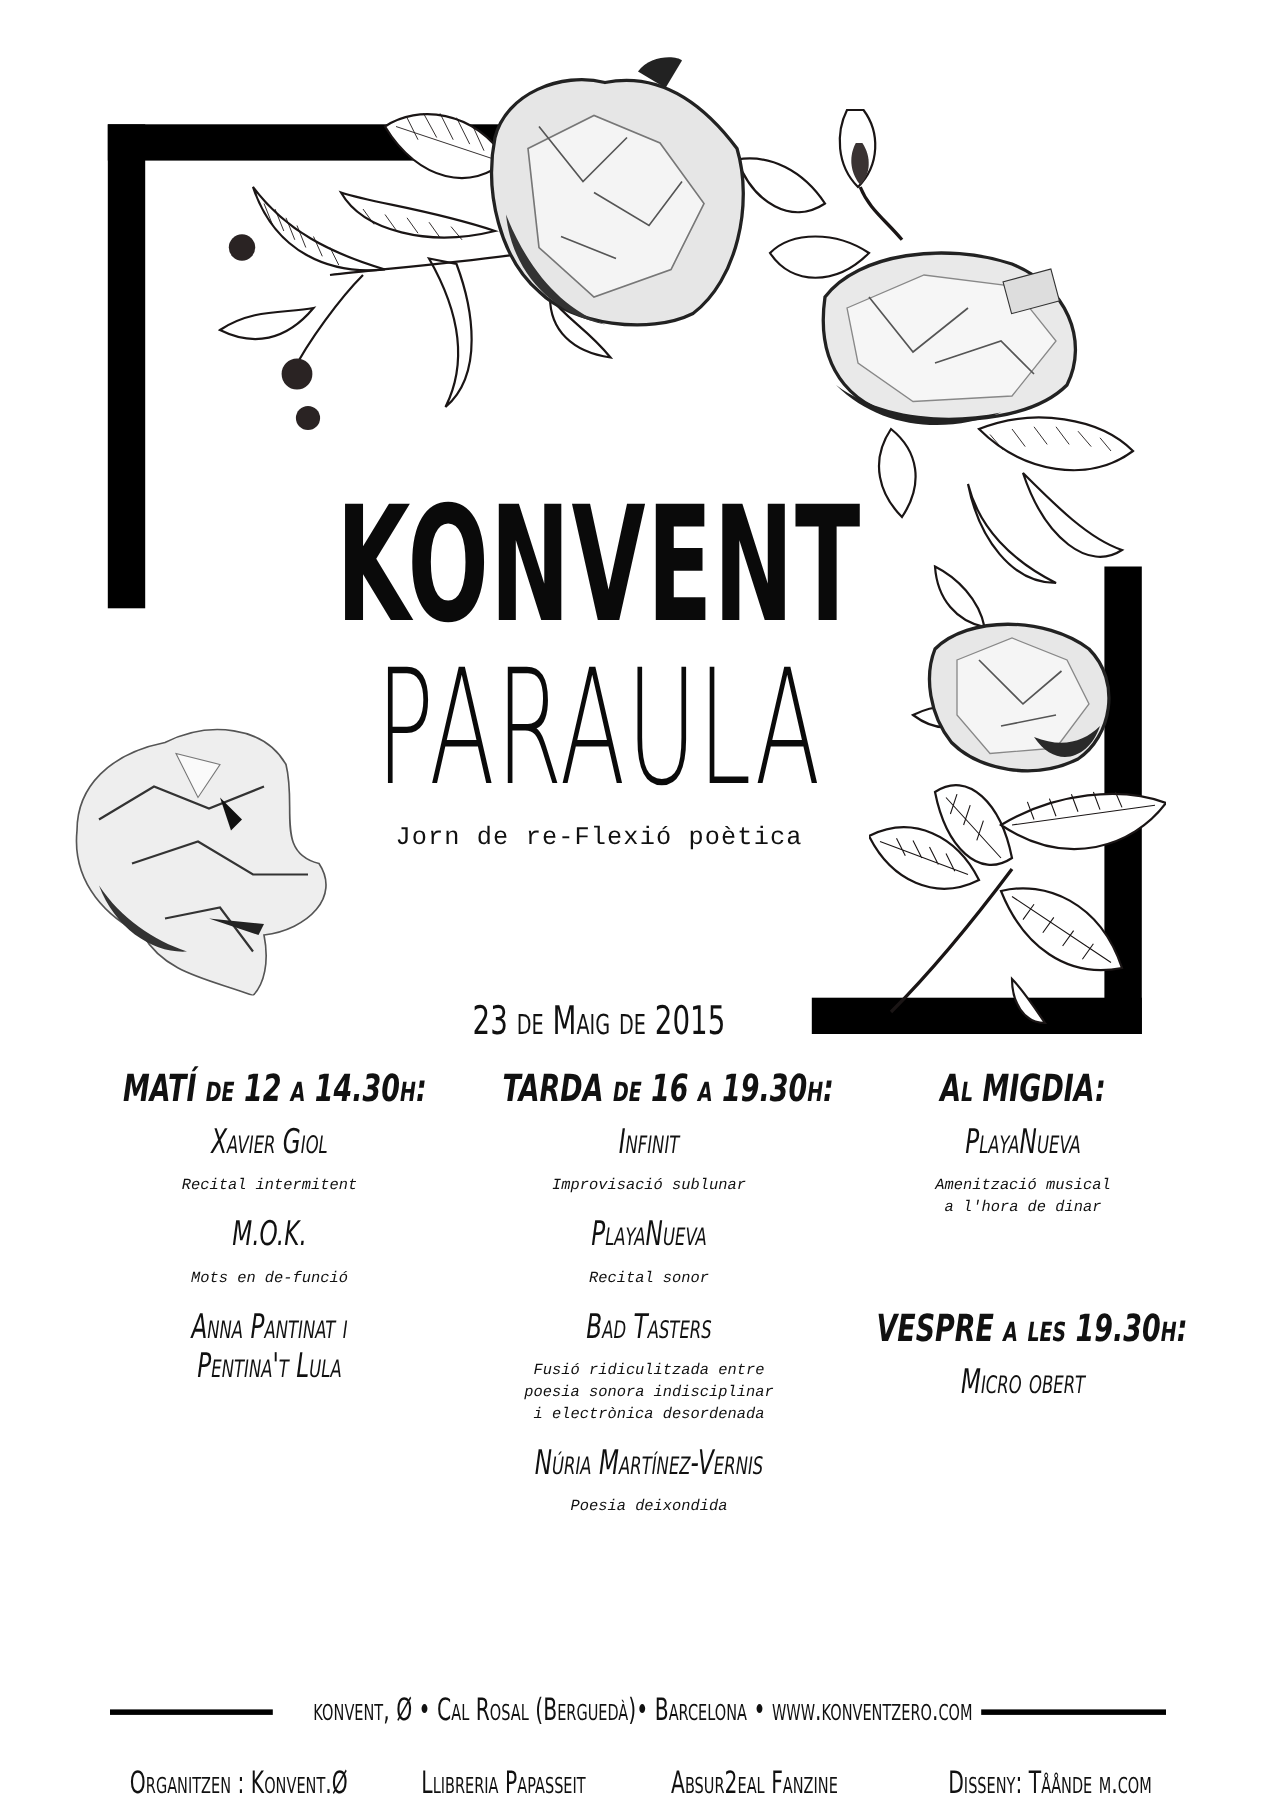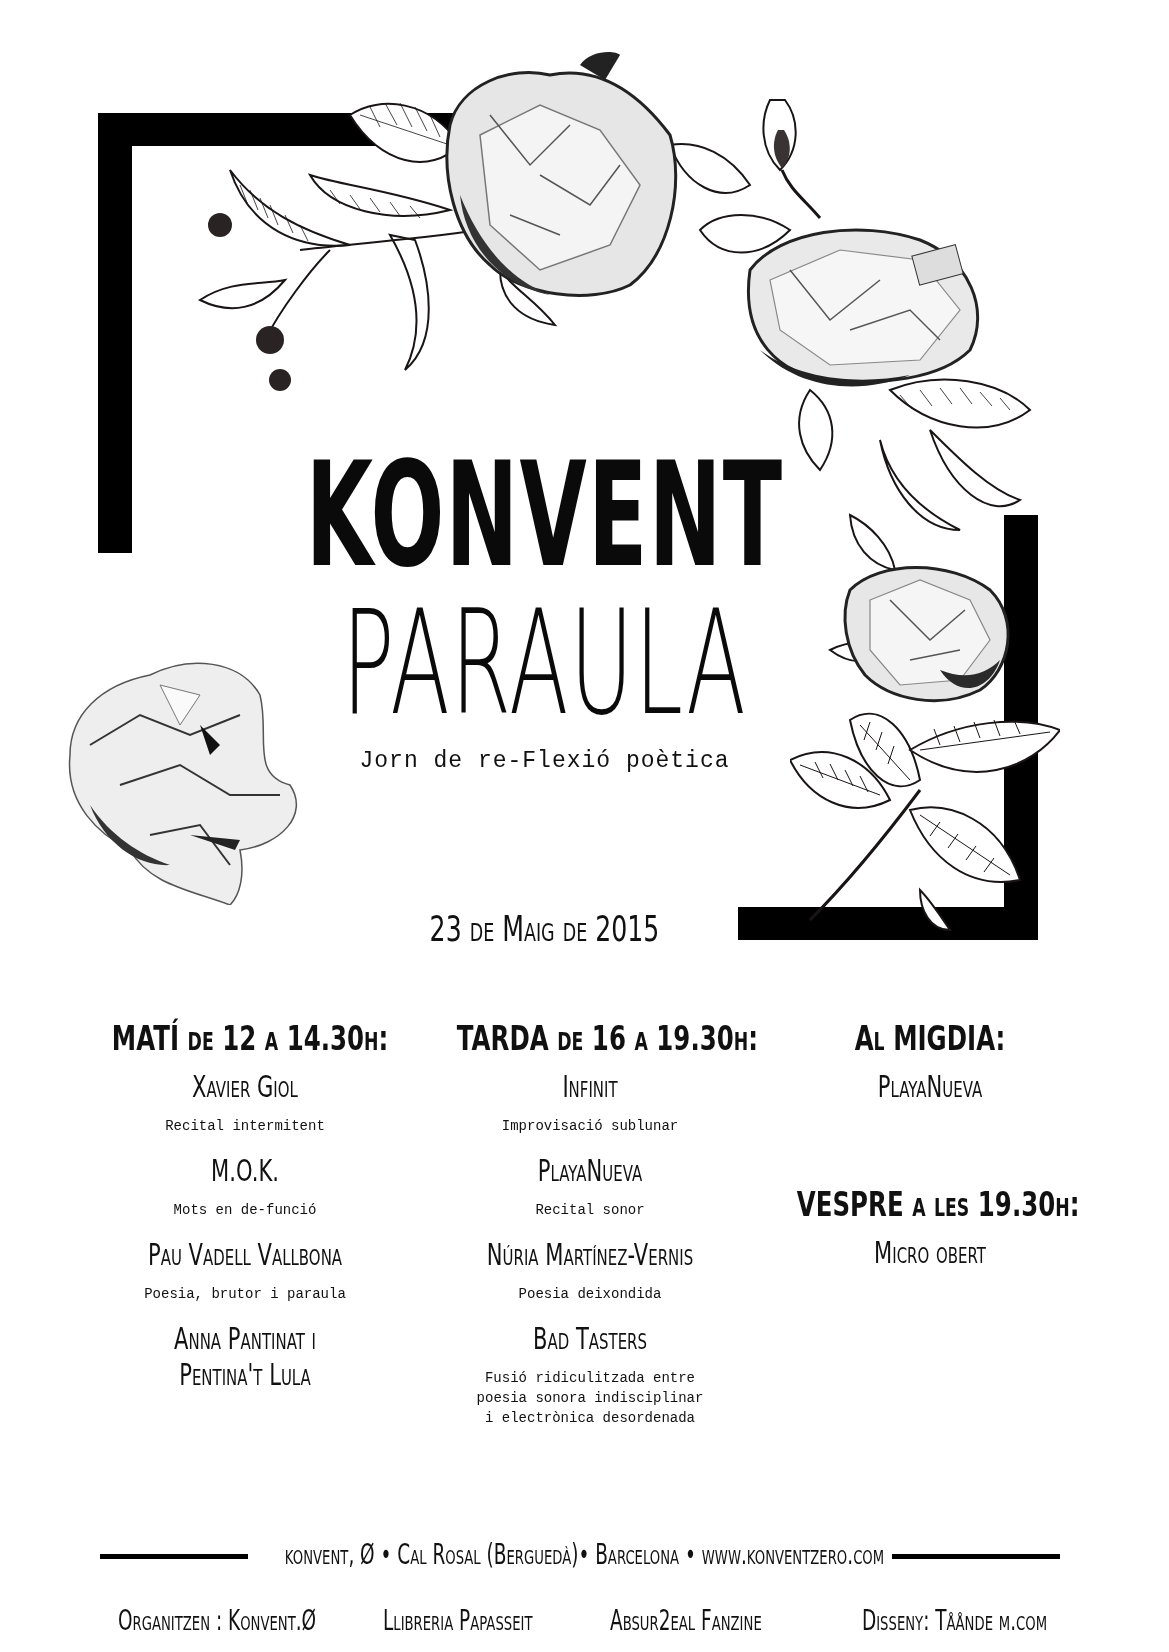--- a/index.html
+++ b/index.html
@@ -68,22 +68,23 @@
       transform: translateX(-40px) scaleX(0.7);
       font-family: "DejaVu Sans", sans-serif;
       font-size: 36px;
       font-variant: small-caps;
       color: #111;
     }
 
     
     .col {
       position: absolute;
-      top: 1016px;
-      text-align: center;
+      top: 968px;
+      text-align: center;
+      font-style: italic;
     }
     .col-left { left: 60px; width: 370px; }
     .col-mid { left: 405px; width: 370px; }
     .col-right { left: 745px; width: 370px; }
 
     .sec-heading {
       font-family: "DejaVu Sans", sans-serif;
       font-weight: 700;
       font-size: 34px;
       line-height: 44px;
@@ -248,55 +249,53 @@
   <div class="sec-heading">MATÍ de 12 a 14.30h:</div>
   <div class="act">
     <div class="act-name">Xavier Giol</div>
     <div class="act-desc">Recital intermitent</div>
   </div>
   <div class="act">
     <div class="act-name">M.O.K.</div>
     <div class="act-desc">Mots en de-funció</div>
   </div>
   <div class="act">
-    <div class="act-name">Pau Vadell Vallbona</div>
-    <div class="act-desc">Poesia, brutor i paraula</div>
-  </div>
-  <div class="act">
     <div class="act-name">Anna Pantinat i</div>
     <div class="act-name" style="margin-top:0">Pentina't Lula</div>
   </div>
 </div>
 
 <div class="col col-mid">
   <div class="sec-heading">TARDA de 16 a 19.30h:</div>
   <div class="act">
     <div class="act-name">Infinit</div>
     <div class="act-desc">Improvisació sublunar</div>
   </div>
   <div class="act">
     <div class="act-name">PlayaNueva</div>
     <div class="act-desc">Recital sonor</div>
-  </div>
-  <div class="act">
-    <div class="act-name">Núria Martínez-Vernis</div>
-    <div class="act-desc">Poesia deixondida</div>
   </div>
   <div class="act">
     <div class="act-name">Bad Tasters</div>
     <div class="act-desc">Fusió ridiculitzada entre
 poesia sonora indisciplinar
  i electrònica desordenada</div>
   </div>
+  <div class="act">
+    <div class="act-name">Núria Martínez-Vernis</div>
+    <div class="act-desc">Poesia deixondida</div>
+  </div>
 </div>
 
 <div class="col col-right">
   <div class="sec-heading">Al MIGDIA:</div>
   <div class="act">
     <div class="act-name">PlayaNueva</div>
+    <div class="act-desc">Amenització musical
+ a l'hora de dinar</div>
   </div>
   <div style="height:62px"></div>
   <div class="sec-heading">VESPRE a les 19.30h:</div>
   <div class="act">
     <div class="act-name">Micro obert</div>
   </div>
 </div>
 
 <div class="footer-line" style="left:100px; width:148px;"></div>
 <div class="footer-line" style="left:892px; width:168px;"></div>

